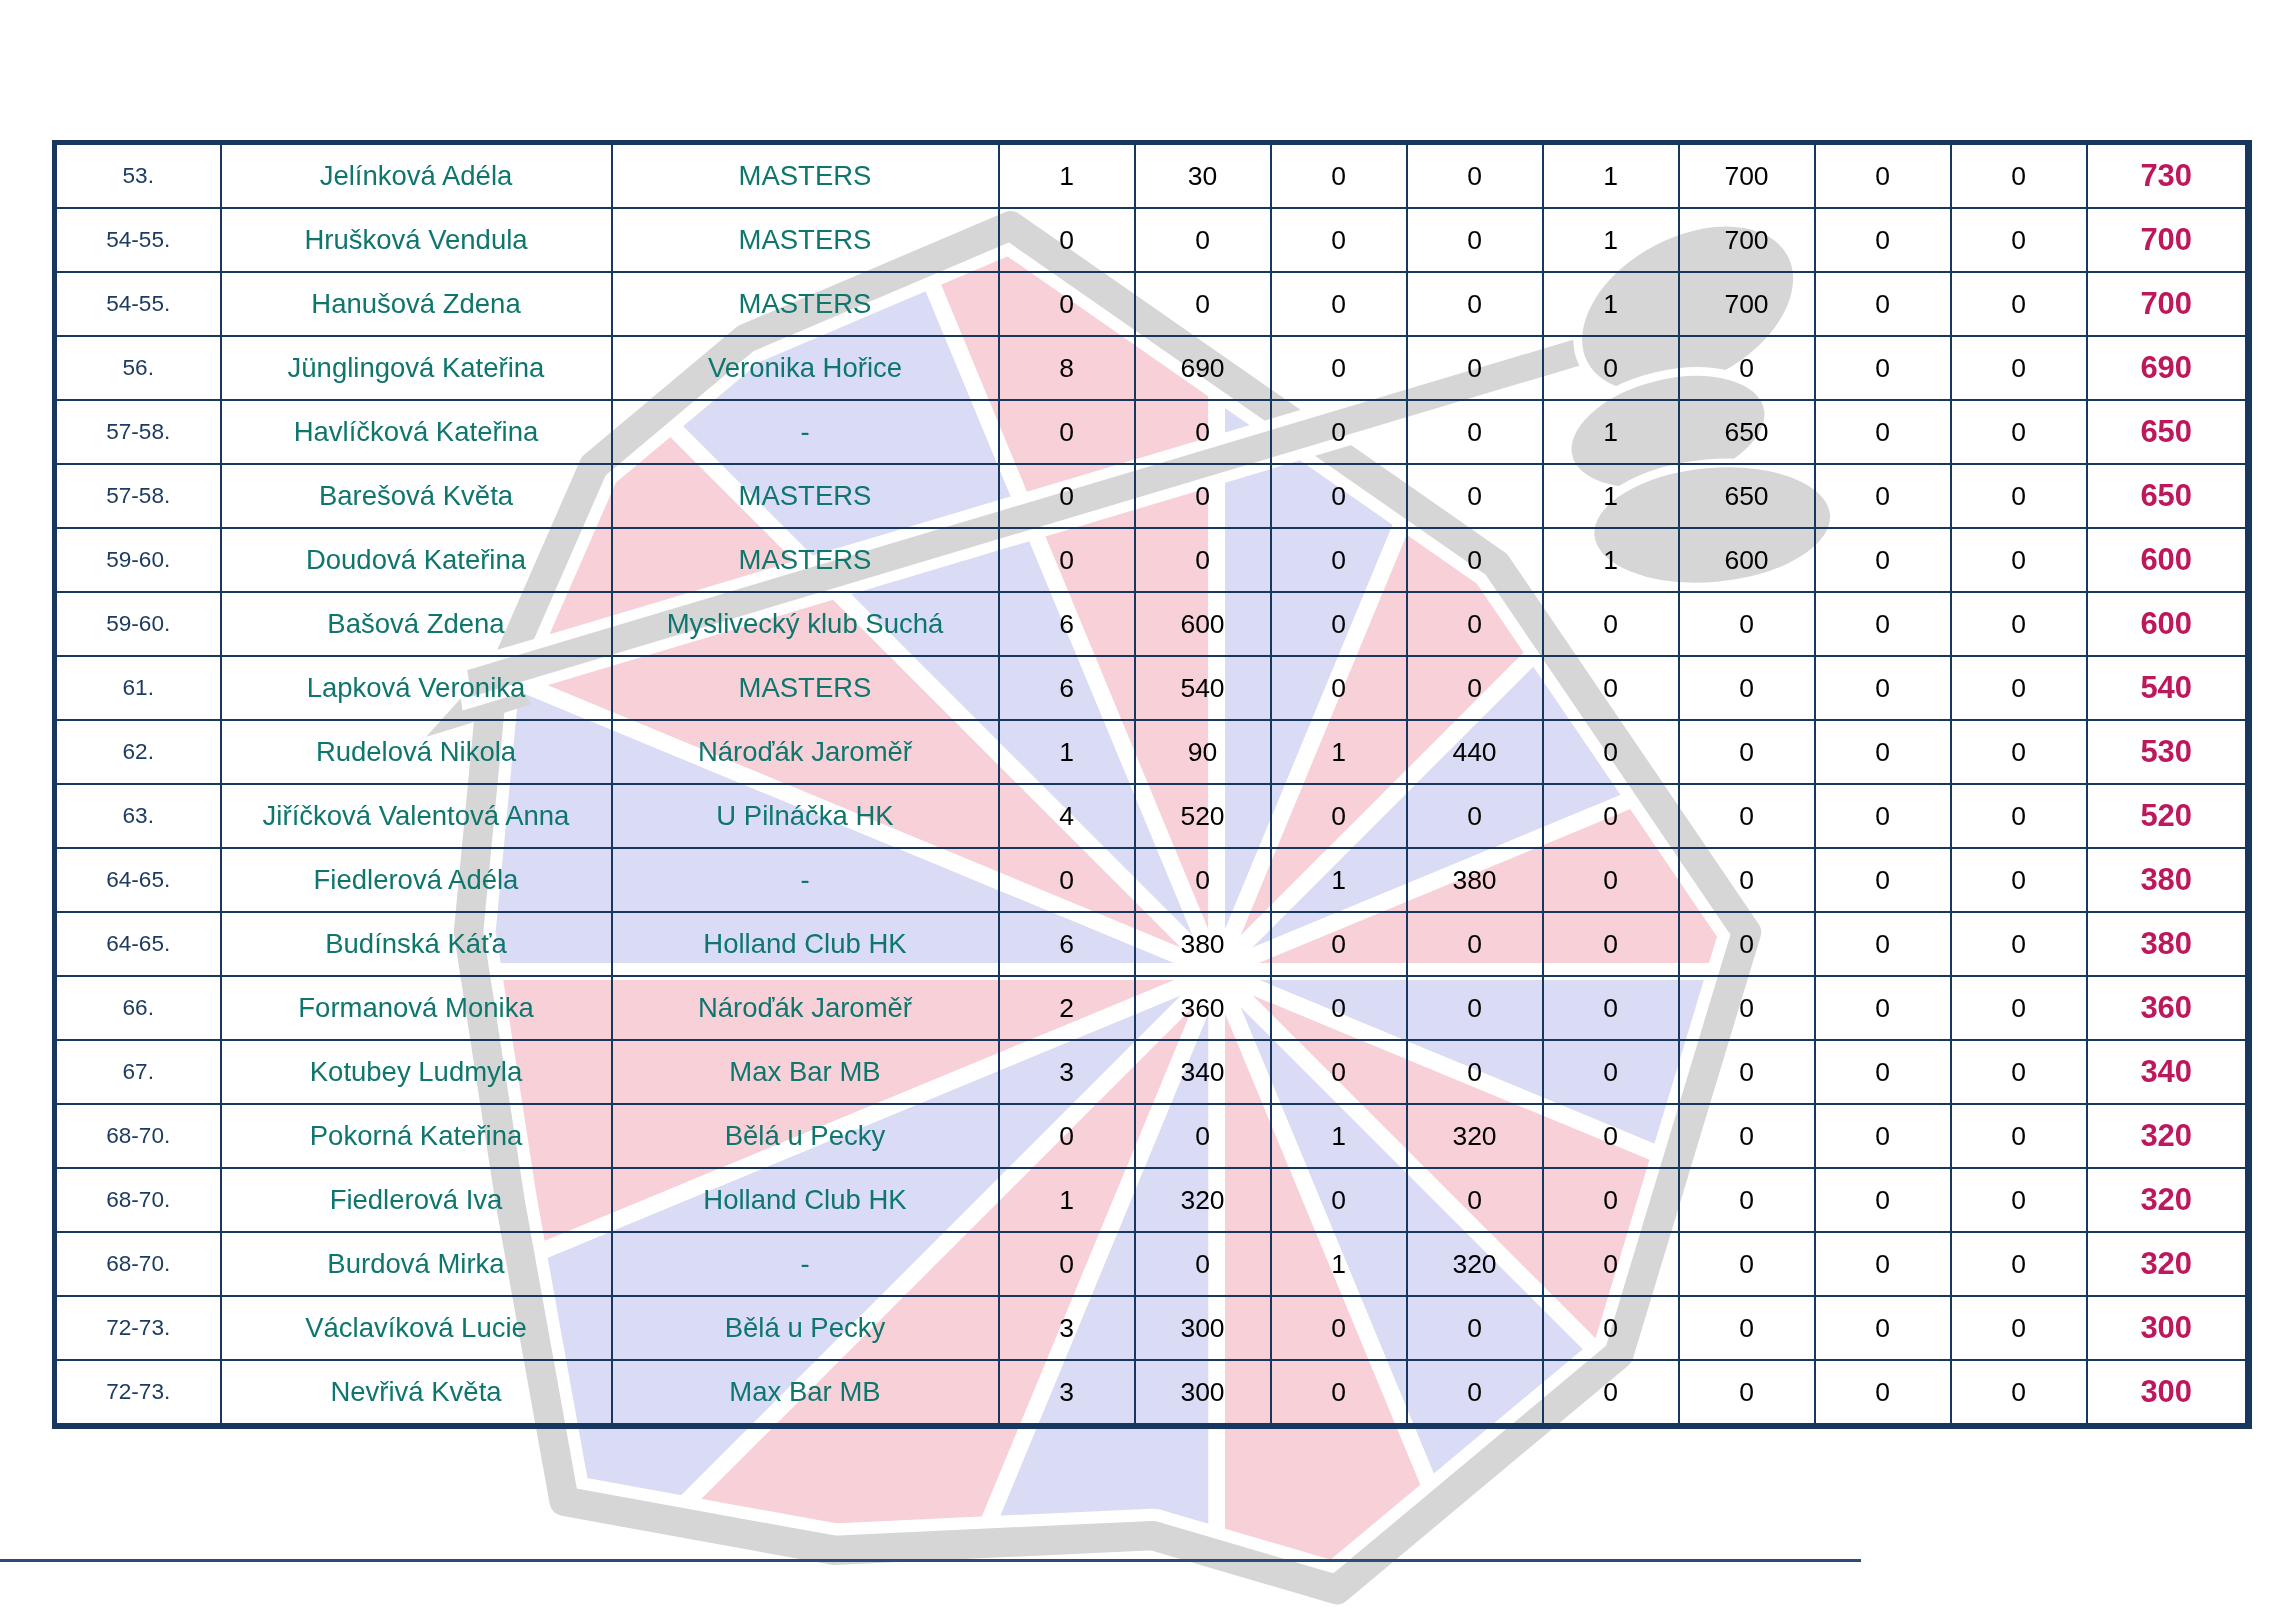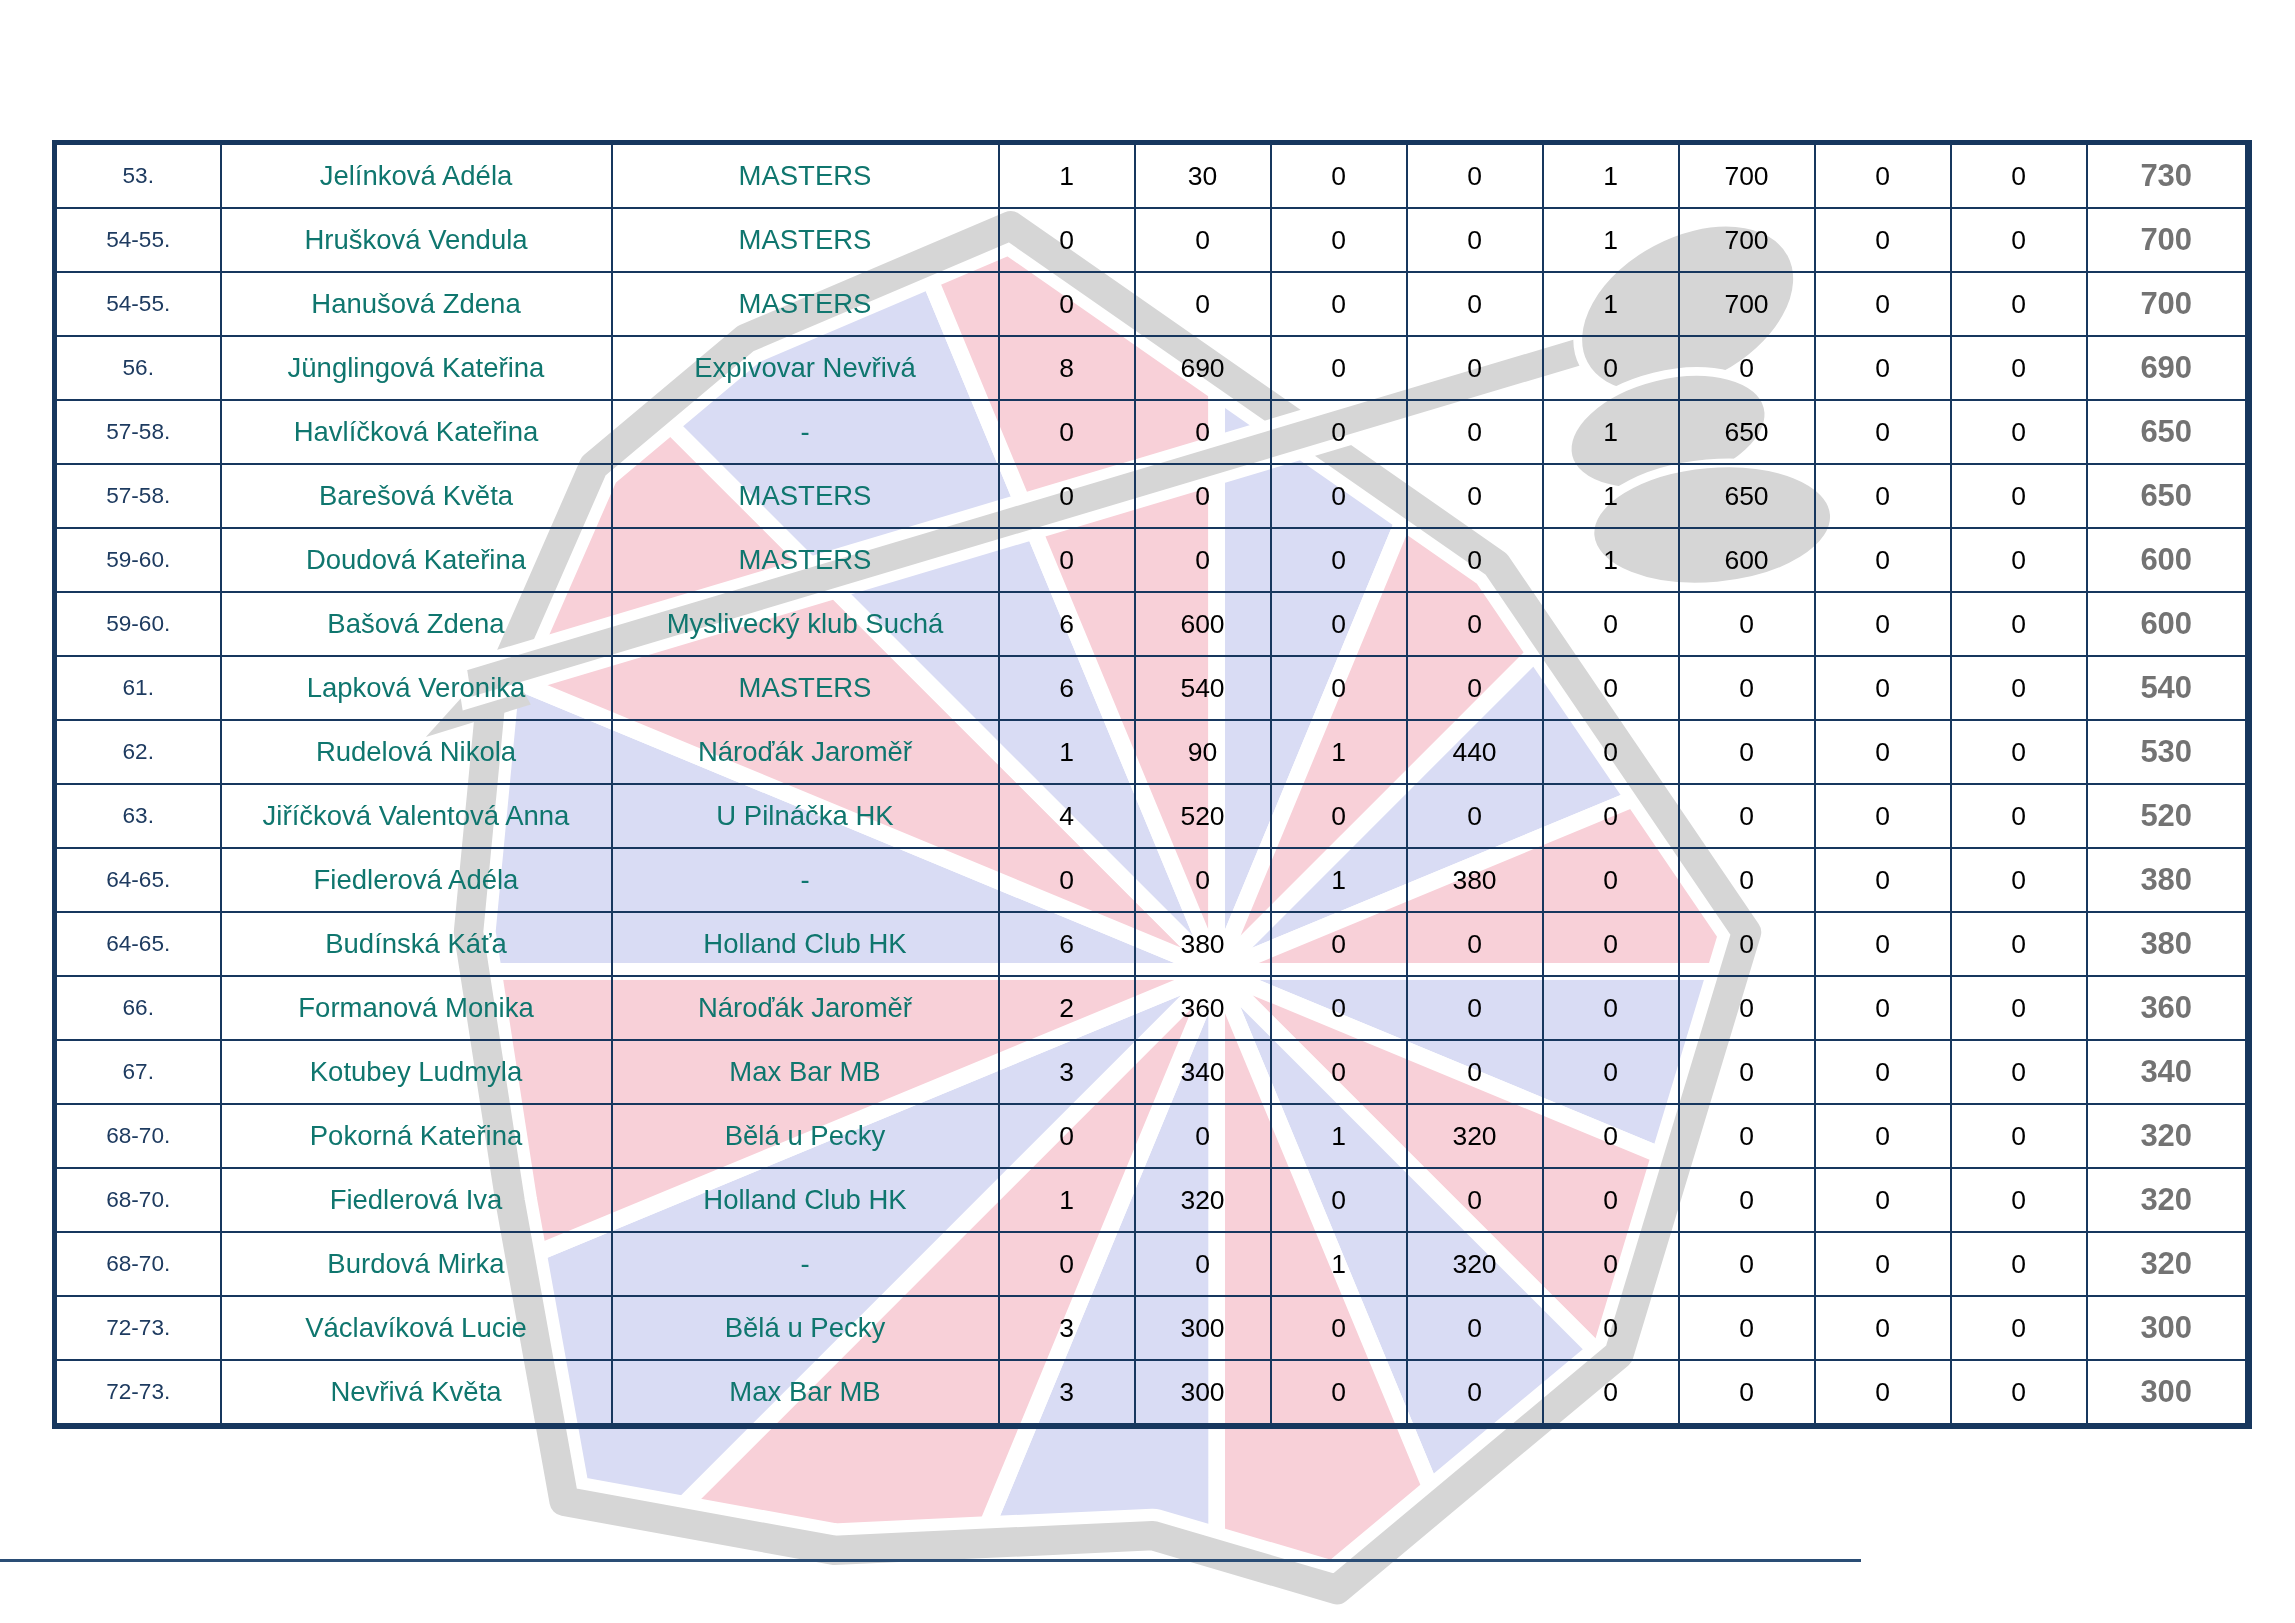--- a/index.html
+++ b/index.html
@@ -32,21 +32,21 @@
     padding:0;
     background:transparent;
     overflow:hidden;
     white-space:nowrap;
   }
   table.ranking td:last-child{border-right-width:7.9px;}
   table.ranking tr:last-child td{border-bottom-width:6.9px;}
   td.rank{font-size:22.6px;color:#1E3B60;}
   td.name,td.club{font-size:27.5px;color:#0f766e;}
   td.num{font-size:26.5px;color:#000000;}
-  td.total{font-size:31px;font-weight:bold;color:#737373;}
+  td.total{font-size:31px;font-weight:bold;color:#be185d;}
 </style>
 </head>
 <body>
 
 <div class="page">
 
   <svg class="watermark" viewBox="0 0 4678 3308" xmlns="http://www.w3.org/2000/svg" aria-hidden="true">
     <defs>
       <clipPath id="boardClip">
         <polygon points="1520,690 2060,460 3050,1150 3560,1900 3300,2760 2725,3240 2350,3130 1700,3160 1150,3060 1040,2450 955,1900 1000,1430 1210,950"></polygon>
@@ -140,21 +140,21 @@
       <td class="num">0</td>
       <td class="num">1</td>
       <td class="num">700</td>
       <td class="num">0</td>
       <td class="num">0</td>
       <td class="total">700</td>
     </tr>
         <tr>
       <td class="rank">56.</td>
       <td class="name">Jünglingová Kateřina</td>
-      <td class="club">Expivovar Nevřivá</td>
+      <td class="club">Veronika Hořice</td>
       <td class="num">8</td>
       <td class="num">690</td>
       <td class="num">0</td>
       <td class="num">0</td>
       <td class="num">0</td>
       <td class="num">0</td>
       <td class="num">0</td>
       <td class="num">0</td>
       <td class="total">690</td>
     </tr>

